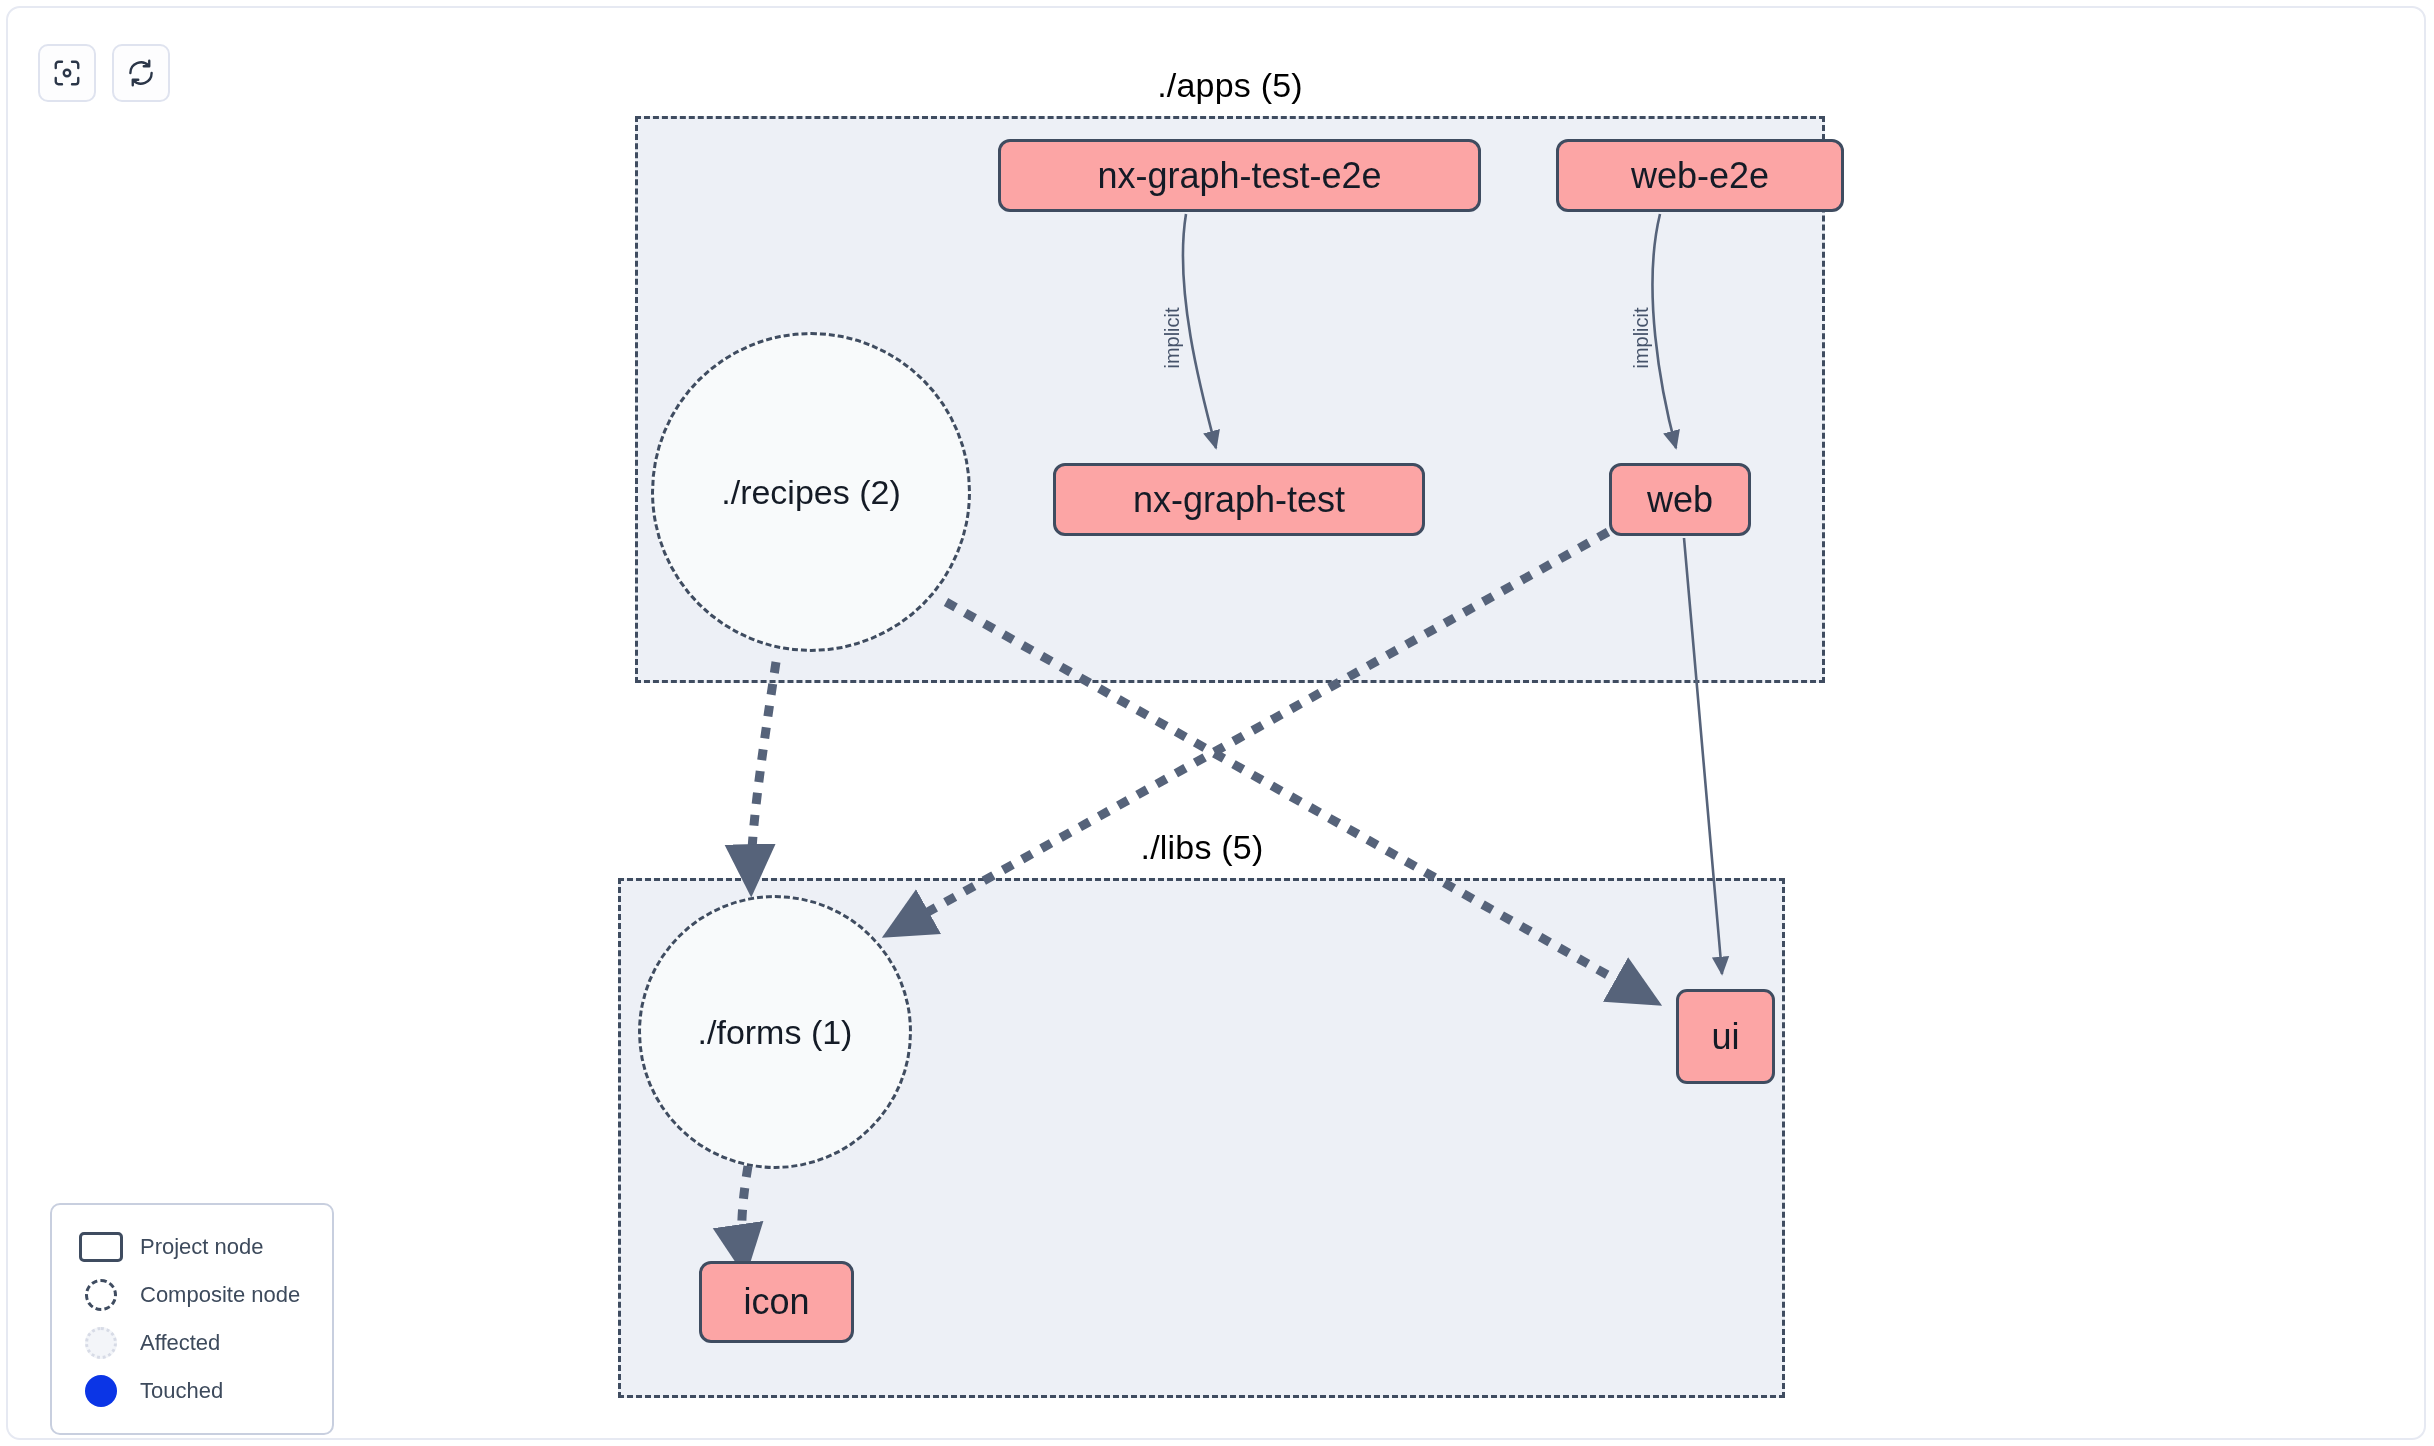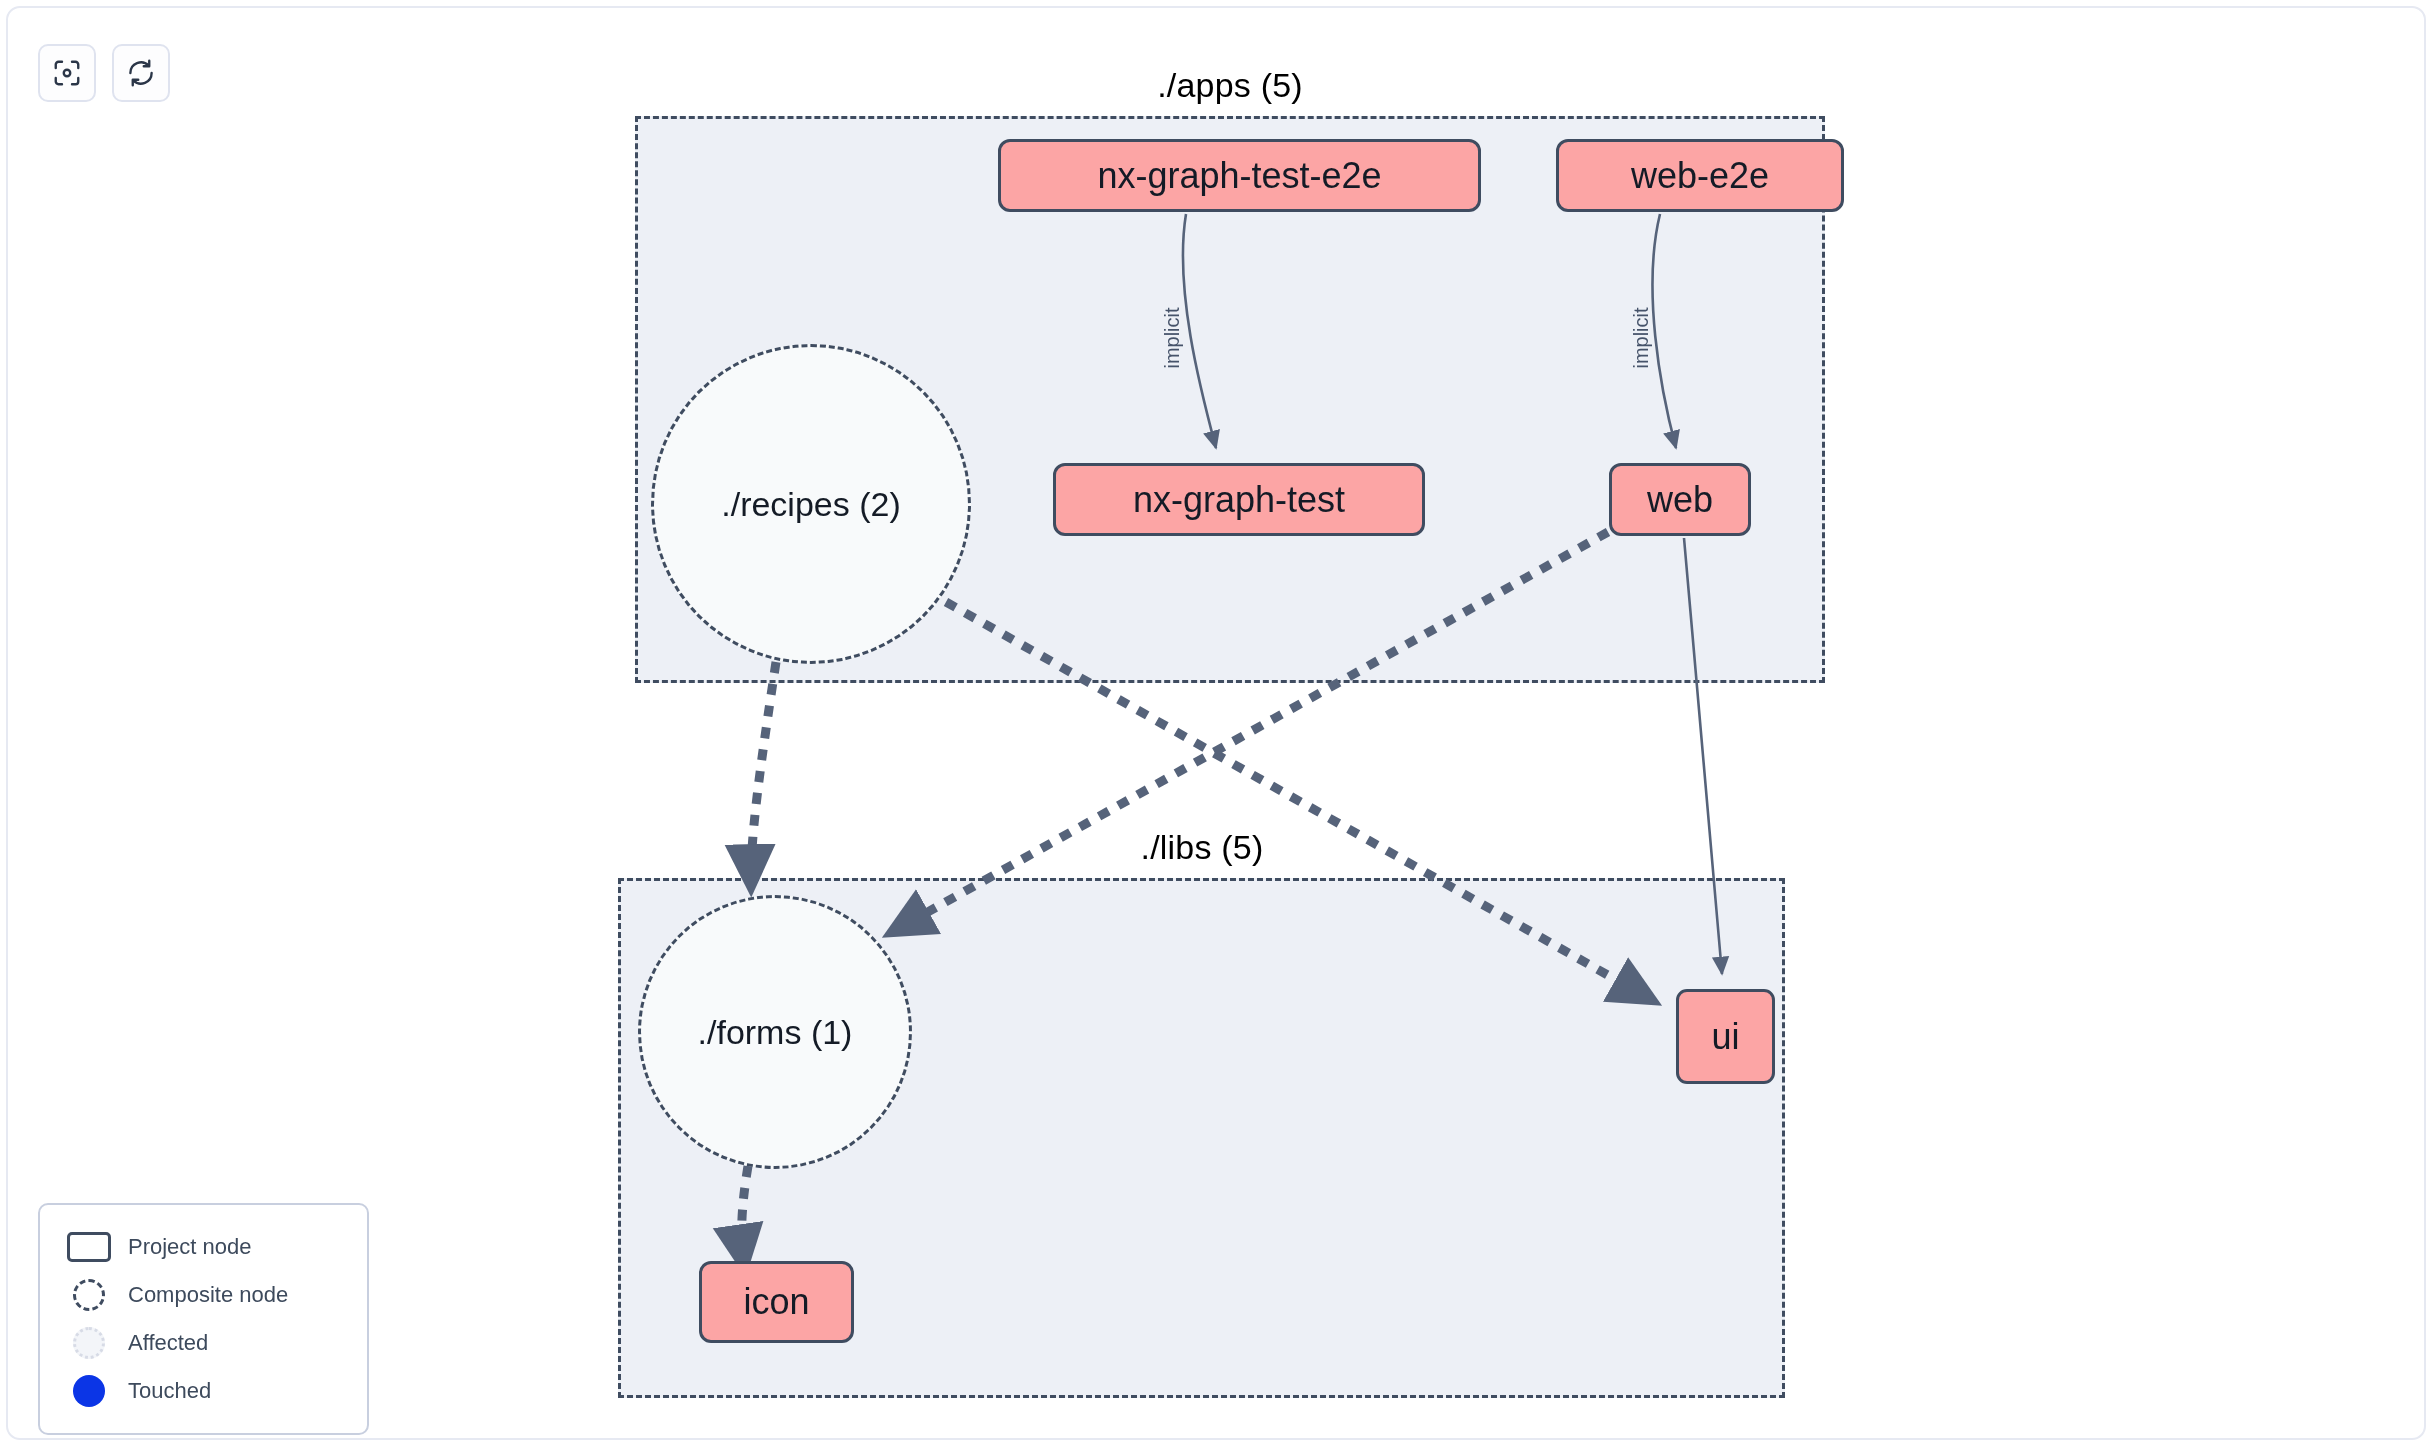--- a/index.html
+++ b/index.html
@@ -141,23 +141,23 @@
     color: #46536a;
     white-space: nowrap;
     transform-origin: center center;
     z-index: 16;
     pointer-events: none;
   }
 
   
   #legend {
     position: absolute;
-    left: 30px;
+    left: 42px;
     top: 1195px;
-    width: 331px;
+    width: 284px;
     box-sizing: border-box;
     background: #ffffff;
     border: 2px solid #c8cfdf;
     border-radius: 10px;
     padding: 18px 20px 18px 22px;
     z-index: 40;
   }
   .legend-row {
     display: flex;
     align-items: center;
@@ -282,21 +282,21 @@
           </div>
           <div class="project-node" style="left: 1601px; top: 455px; width: 142px; height: 73px;">
             <span class="node-label">web</span>
           </div>
           <div class="project-node" style="left: 1668px; top: 981px; width: 99px; height: 95px; border-radius: 11px;">
             <span class="node-label">ui</span>
           </div>
           <div class="project-node" style="left: 691px; top: 1253px; width: 155px; height: 82px;">
             <span class="node-label">icon</span>
           </div>
-          <div class="composite-node" style="left: 643px; top: 336px; width: 320px; height: 320px;">
+          <div class="composite-node" style="left: 643px; top: 324px; width: 320px; height: 320px;">
             <span class="node-label">./recipes (2)</span>
           </div>
           <div class="composite-node" style="left: 630px; top: 887px; width: 274px; height: 274px;">
             <span class="node-label">./forms (1)</span>
           </div>
         </div>
     </div>
 
     <div id="legend">
       <div class="legend-row">

